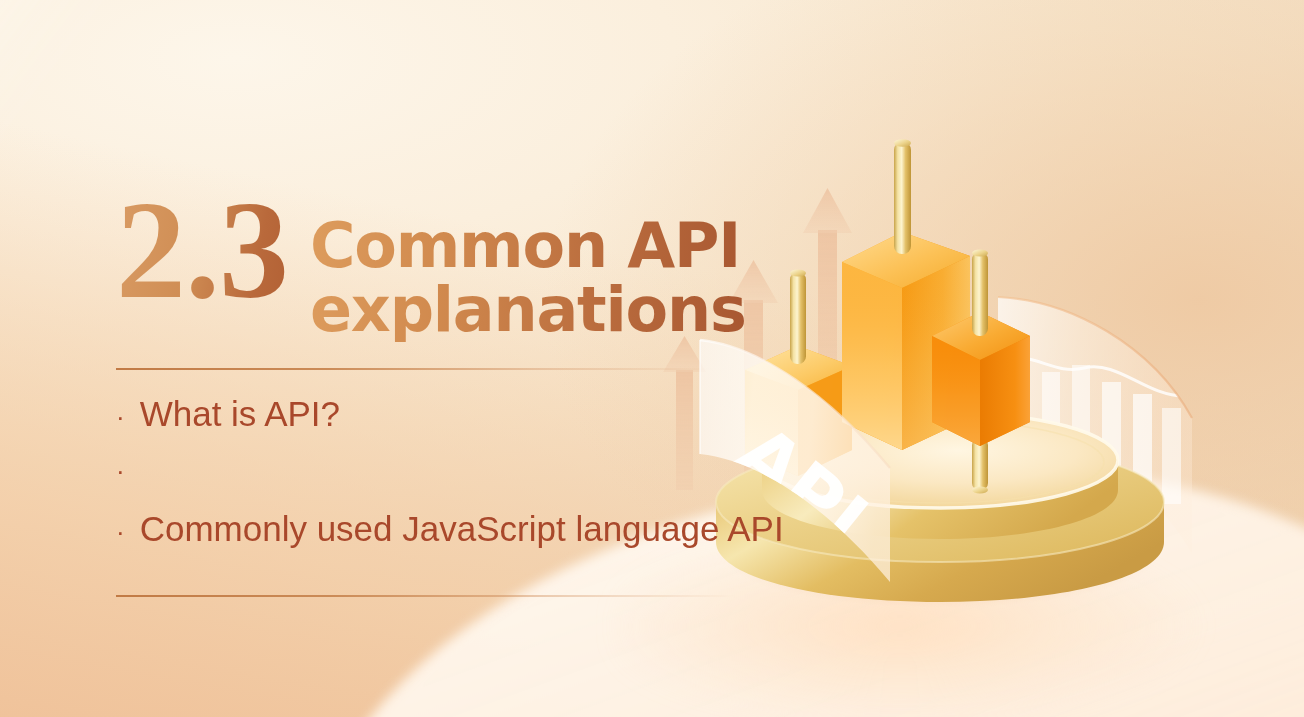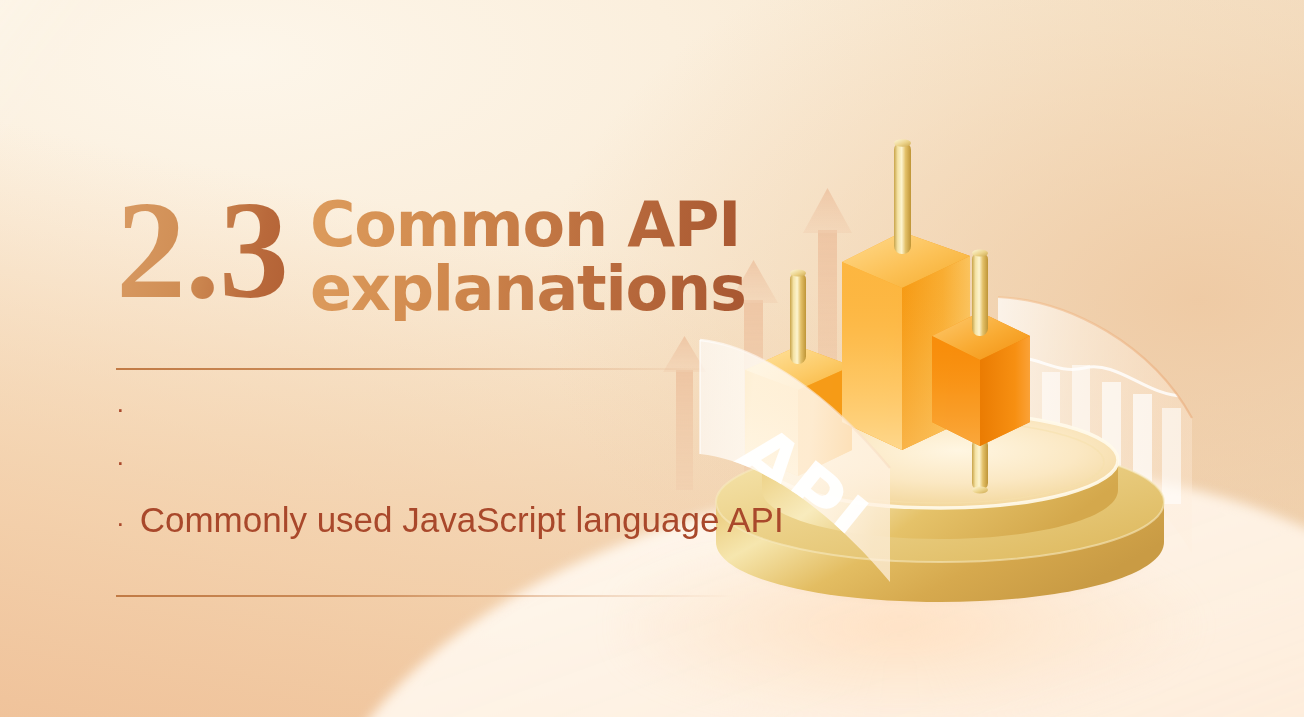--- a/index.html
+++ b/index.html
@@ -100,21 +100,21 @@
     -webkit-text-fill-color: transparent;
     padding-right: 22px;
     white-space: nowrap;
   }
   .title {
     font-family: "DejaVu Sans", sans-serif;
     font-weight: 700;
     font-size: 62px;
     line-height: 1.03;
     letter-spacing: -1.2px;
-    margin-top: 7px;
+    margin-top: 28px;
     background: linear-gradient(95deg, #dd9c5d 0%, #d18a4e 30%, #b96b3d 68%, #a85731 100%);
     -webkit-background-clip: text;
     background-clip: text;
     color: transparent;
     -webkit-text-fill-color: transparent;
     white-space: pre-line;
   }
 
   
   .rule {
@@ -398,20 +398,21 @@
     <div class="title">Common API
 explanations</div>
   </div>
 
   <div class="rule top"></div>
   <div class="rule bottom"></div>
 
   <ul class="bullets">
     <li>
       <span class="bullet-dot">·</span>
+      <span>What is API?</span>
     </li>
     <li>
       <span class="bullet-dot">·</span>
     </li>
     <li>
       <span class="bullet-dot">·</span>
       <span>Commonly used JavaScript language API</span>
     </li>
   </ul>
 

